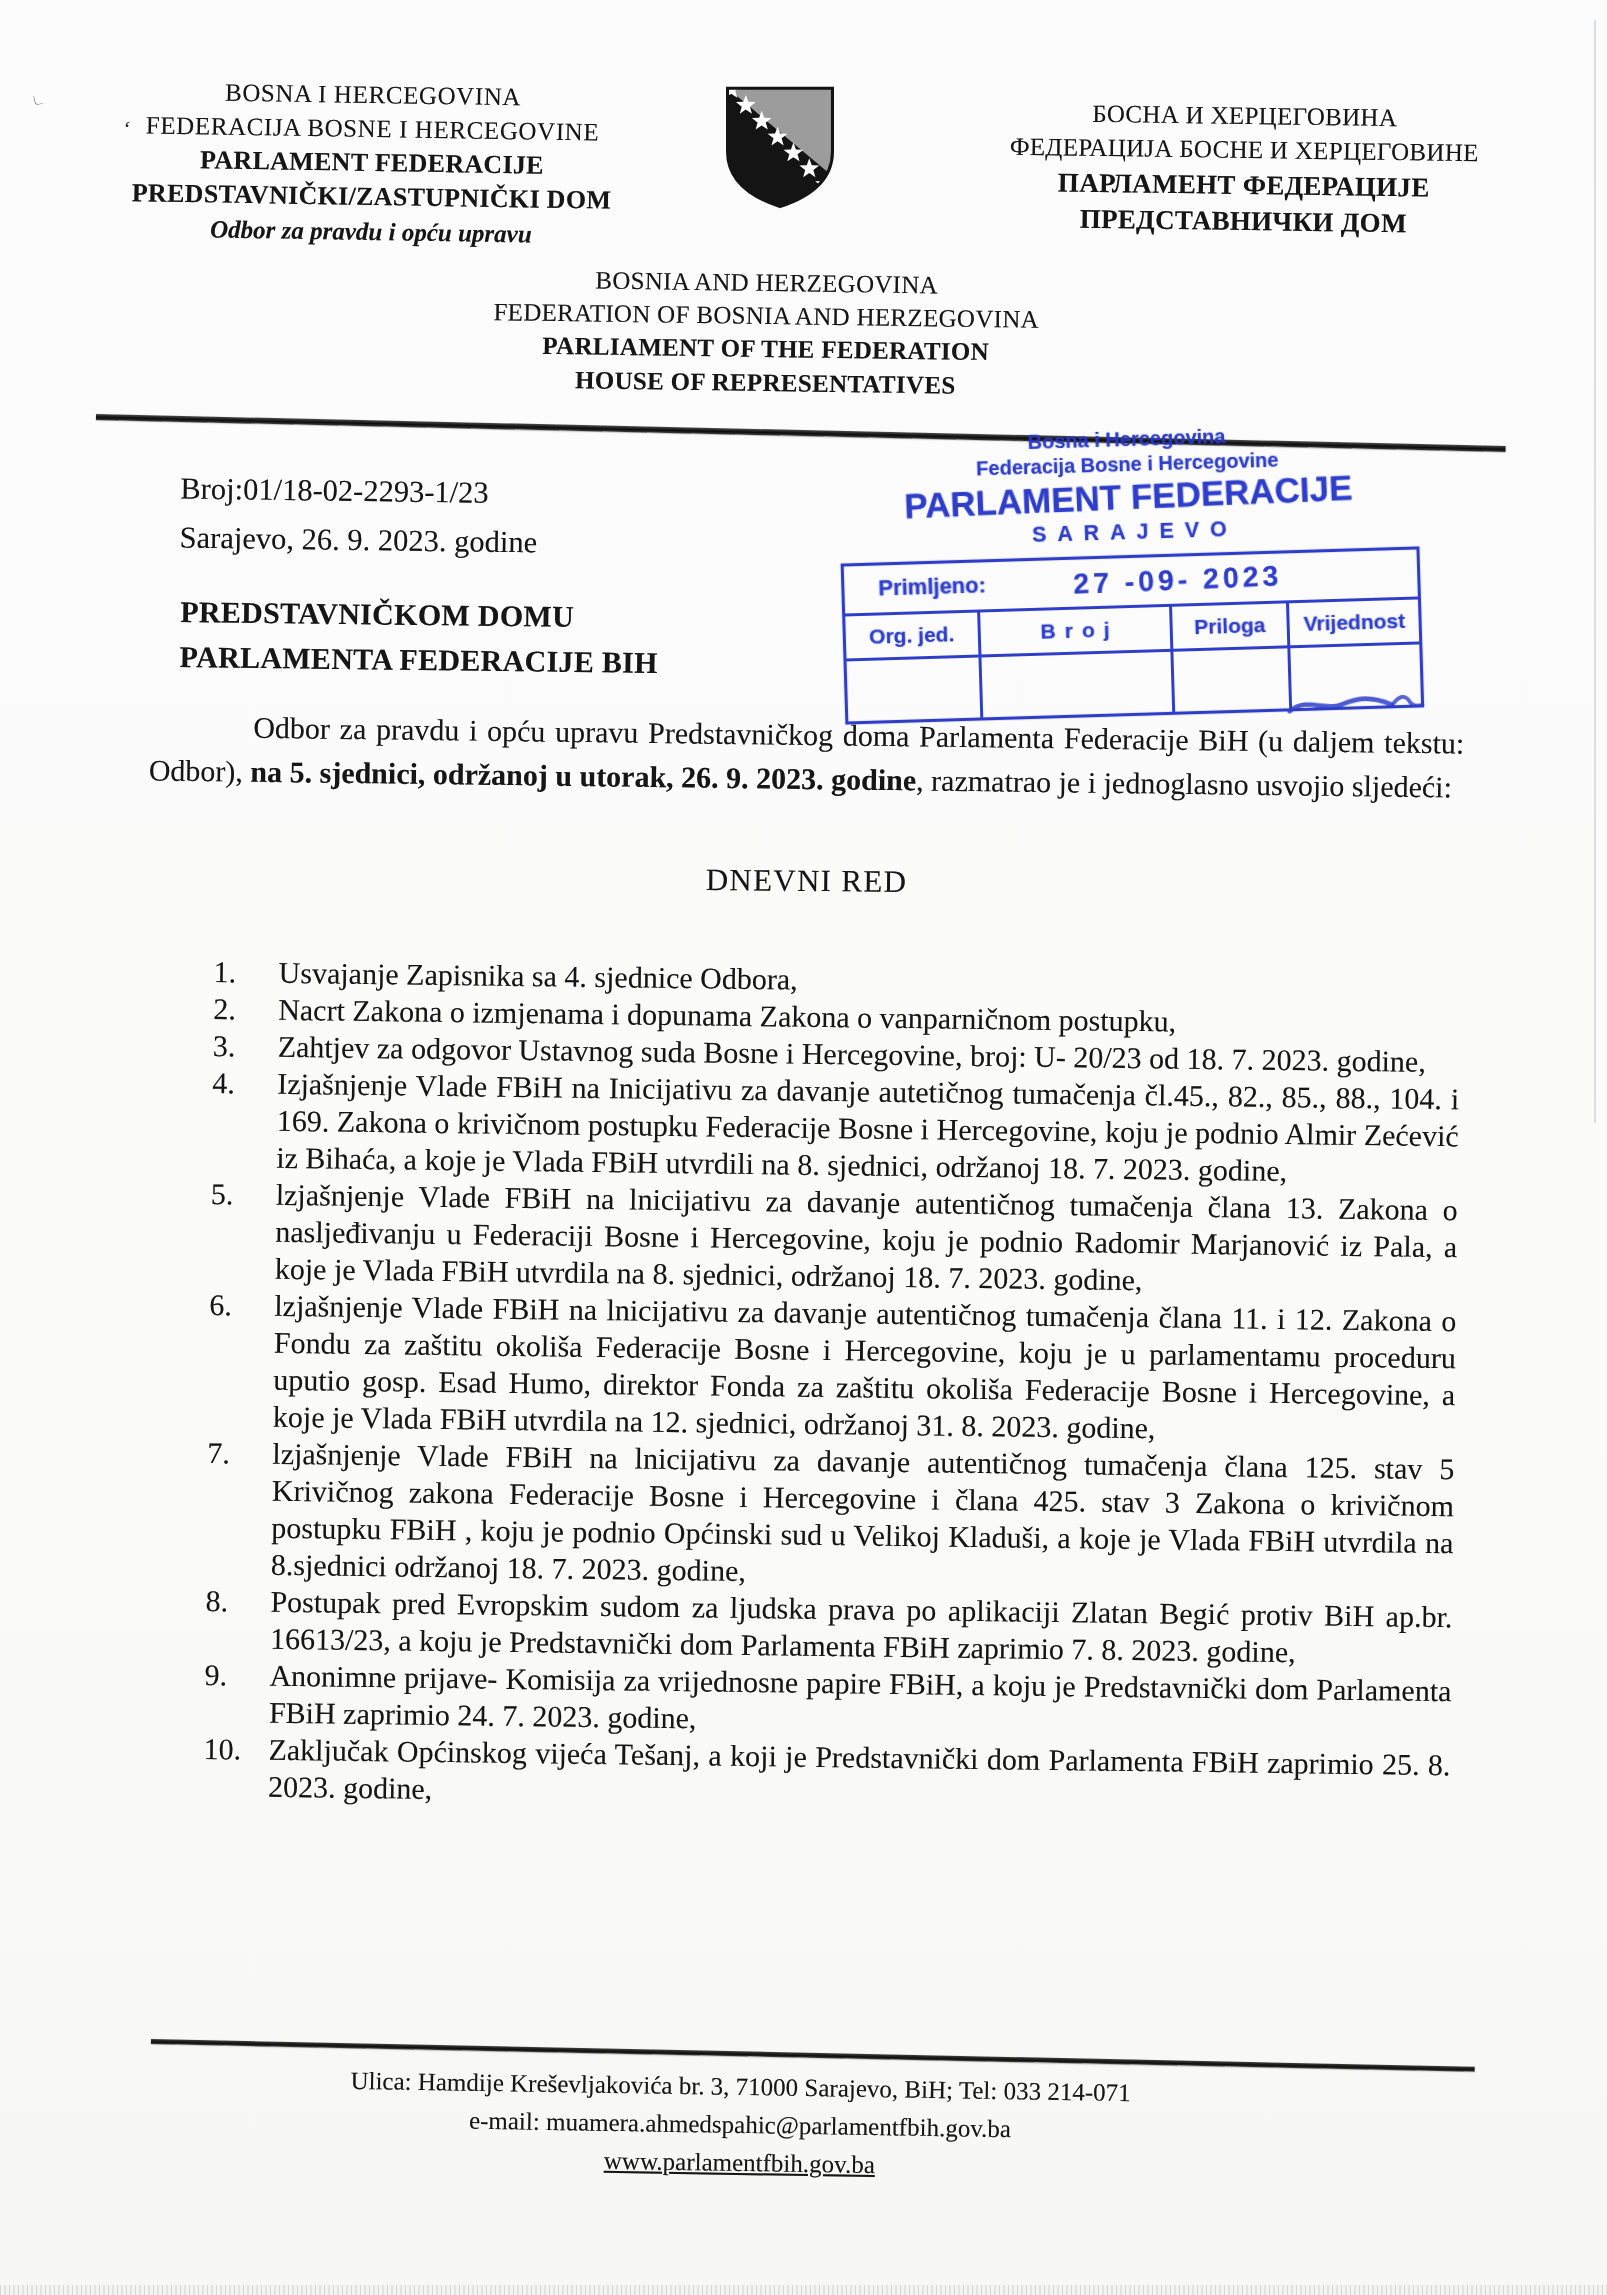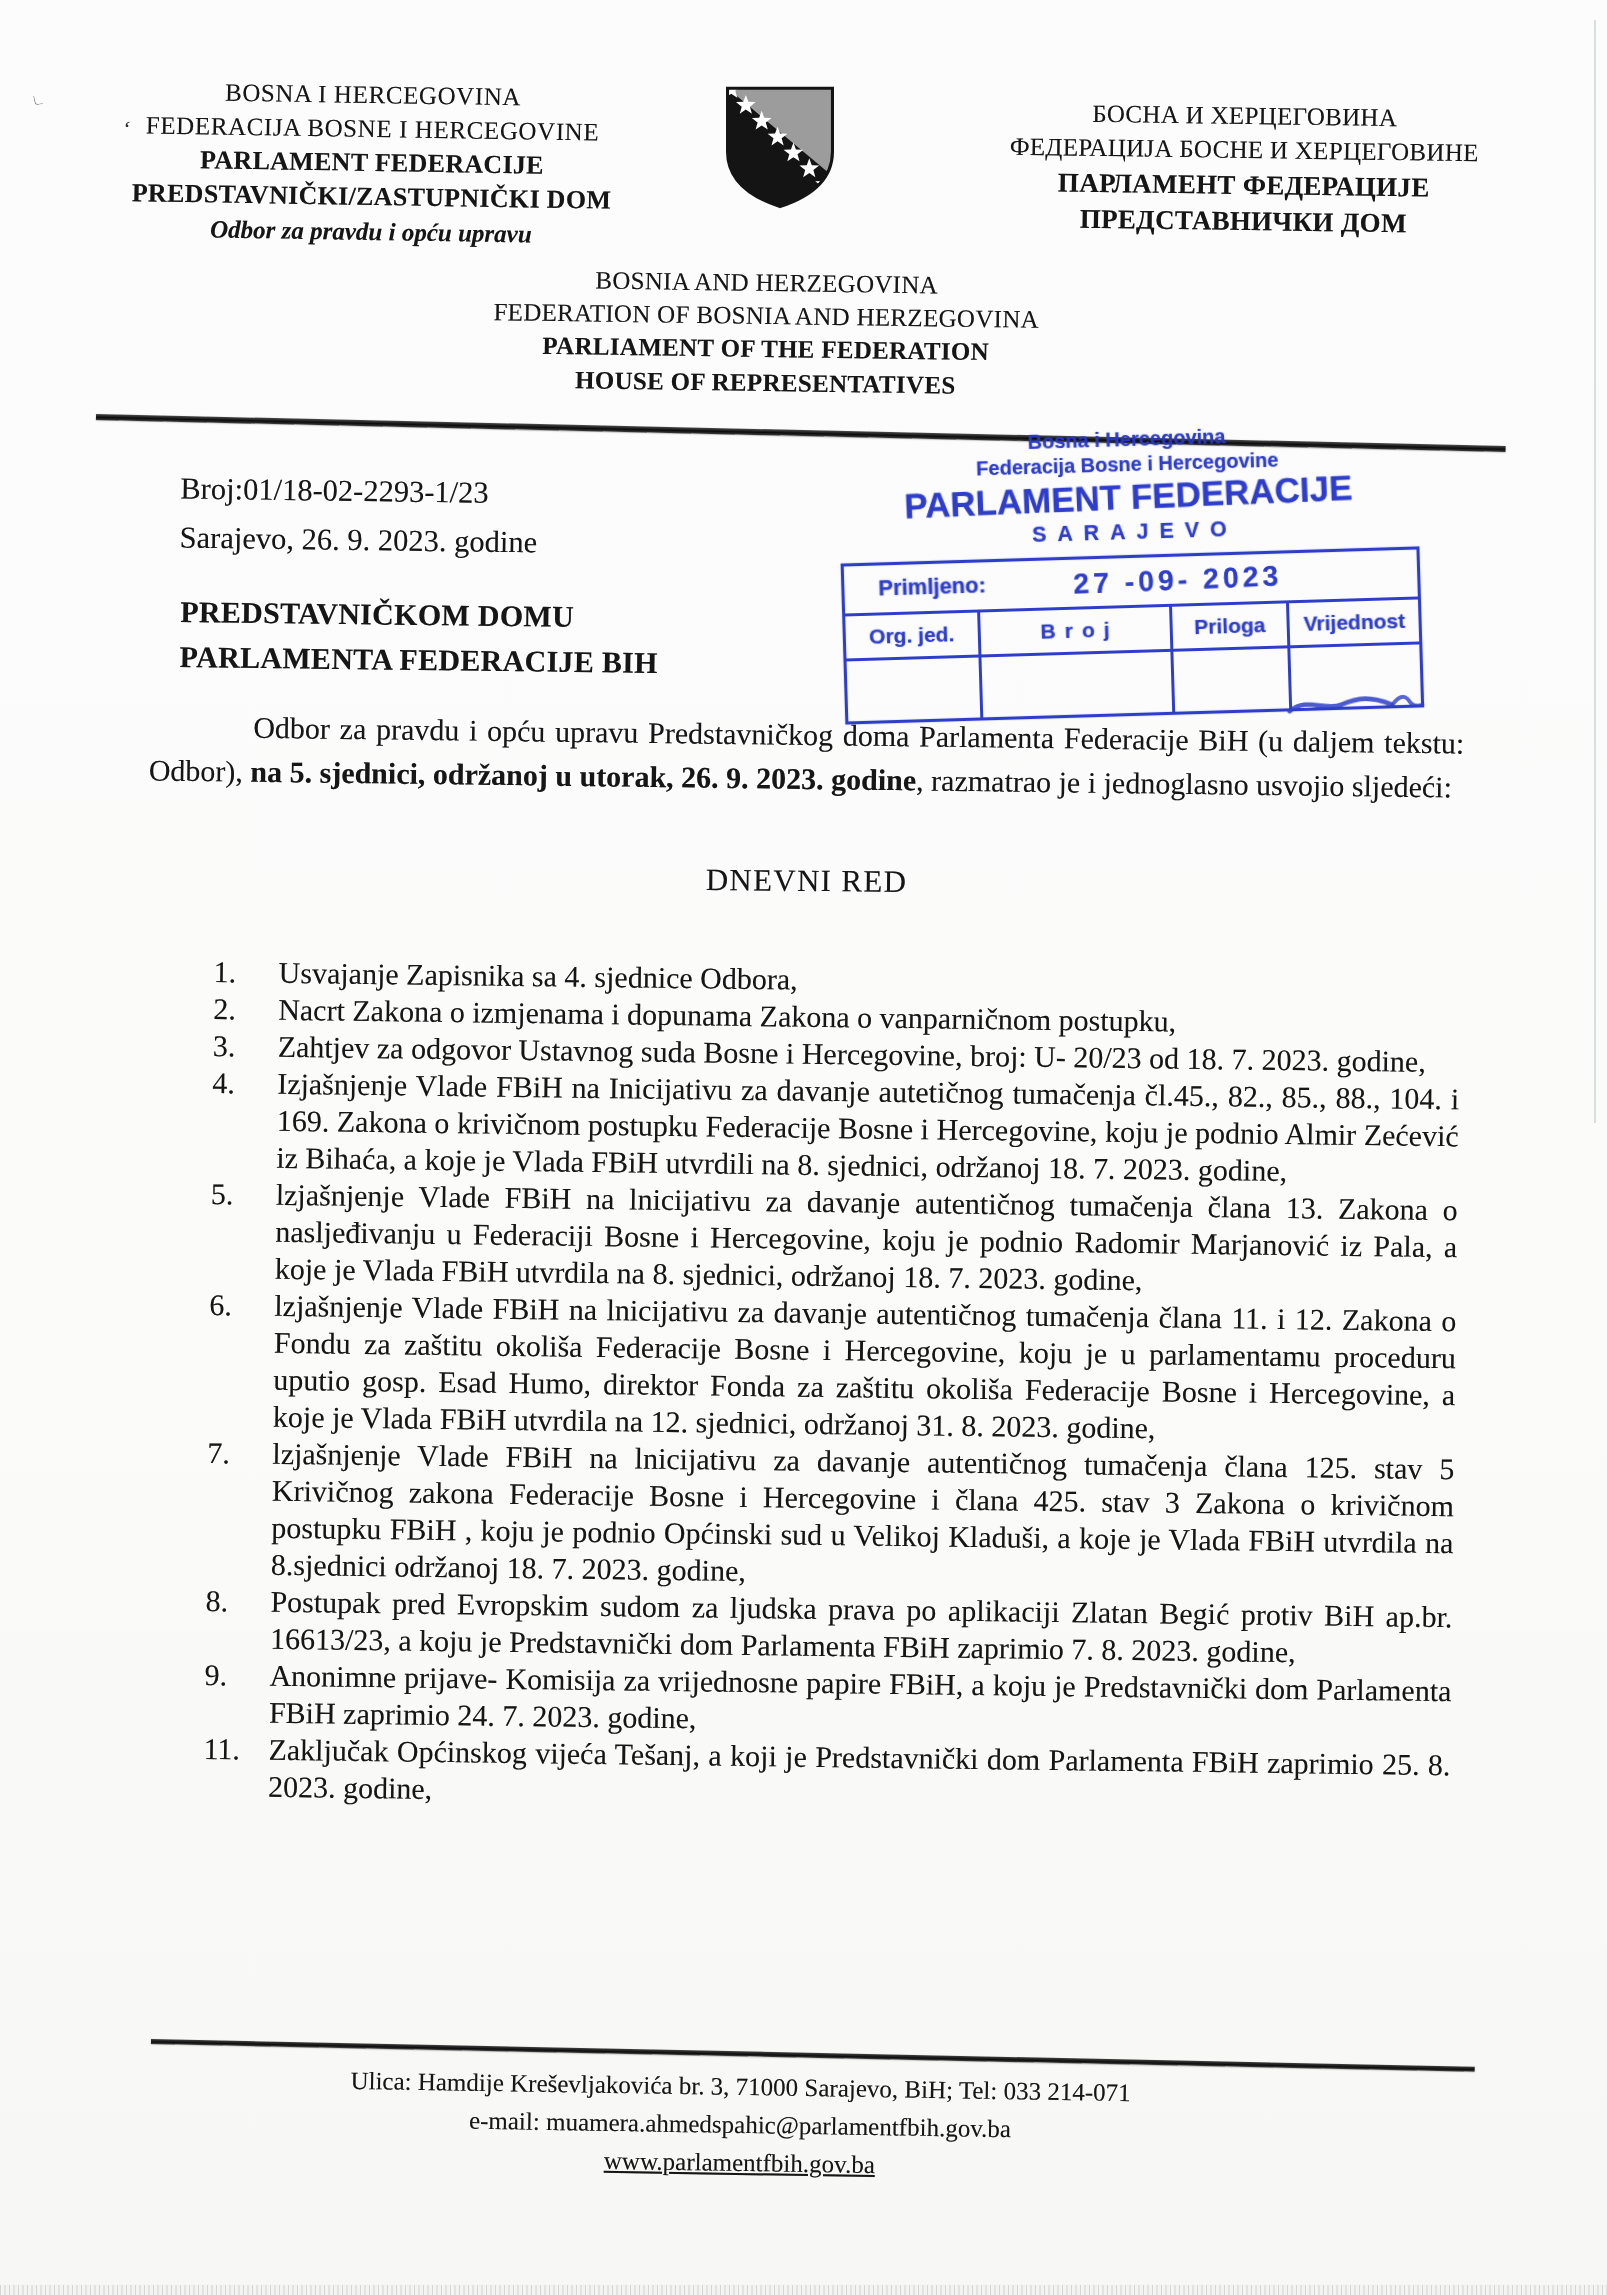--- a/index.html
+++ b/index.html
@@ -246,21 +246,21 @@
     </div>
       <div class="agenda-row">
       <span class="agenda-num">8.</span>
       <span class="agenda-text">Postupak pred Evropskim sudom za ljudska prava po aplikaciji Zlatan Begić protiv BiH ap.br. 16613/23, a koju je Predstavnički dom Parlamenta FBiH zaprimio 7. 8. 2023. godine,</span>
     </div>
       <div class="agenda-row">
       <span class="agenda-num">9.</span>
       <span class="agenda-text">Anonimne prijave- Komisija za vrijednosne papire FBiH, a koju je Predstavnički dom Parlamenta FBiH zaprimio 24. 7. 2023. godine,</span>
     </div>
       <div class="agenda-row">
-      <span class="agenda-num">11.</span>
+      <span class="agenda-num">10.</span>
       <span class="agenda-text">Zaključak Općinskog vijeća Tešanj, a koji je Predstavnički dom Parlamenta FBiH zaprimio 25. 8. 2023. godine,</span>
     </div>
     </div>
 
   <div class="ft-rule"></div>
   <div class="footer txt">
     <div>Ulica: Hamdije Kreševljakovića br. 3, 71000 Sarajevo, BiH; Tel: 033 214-071</div>
     <div>e-mail: muamera.ahmedspahic@parlamentfbih.gov.ba</div>
     <div class="site">www.parlamentfbih.gov.ba</div>
   </div>

